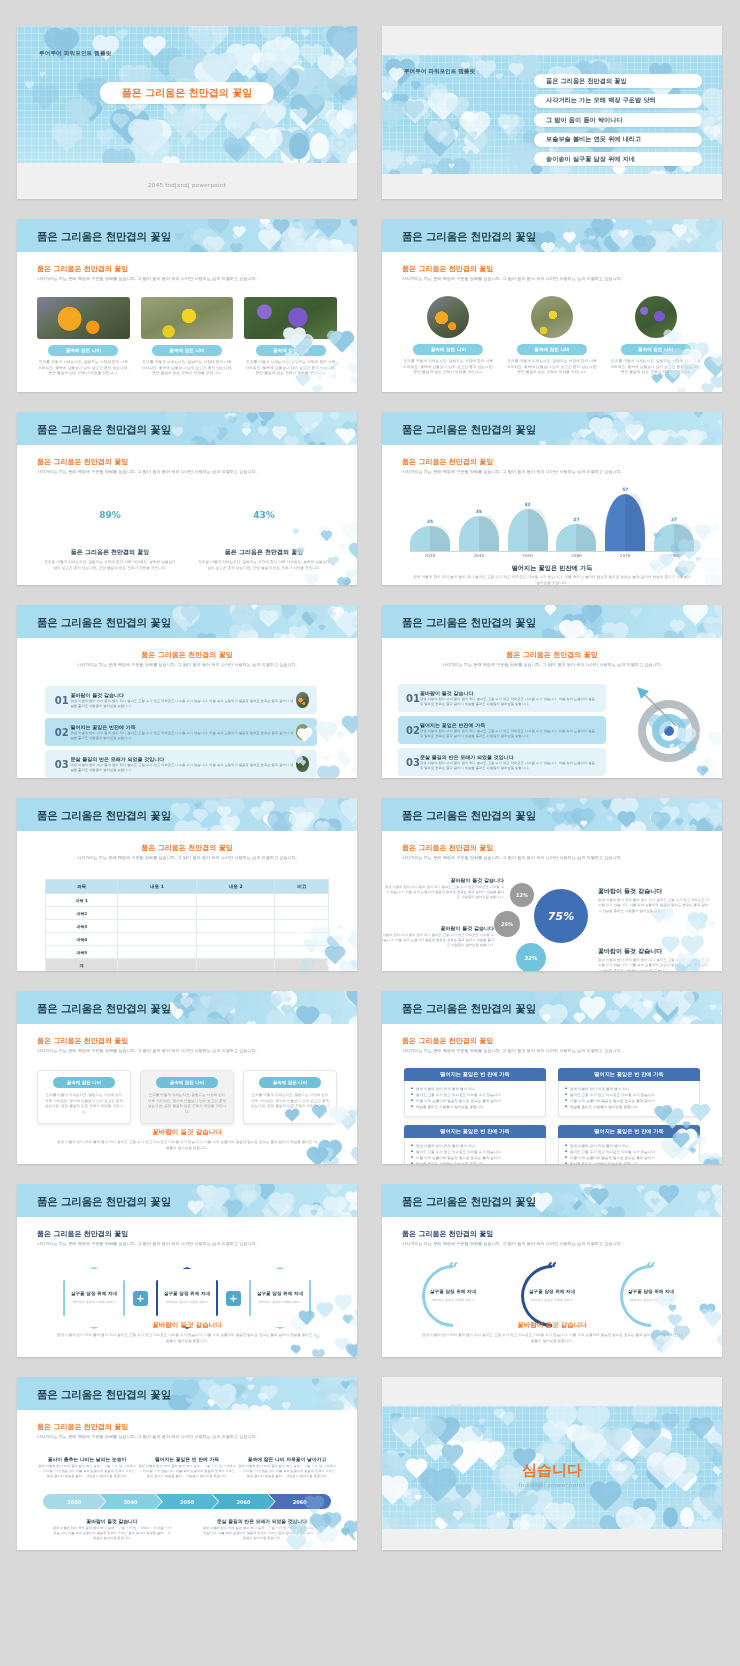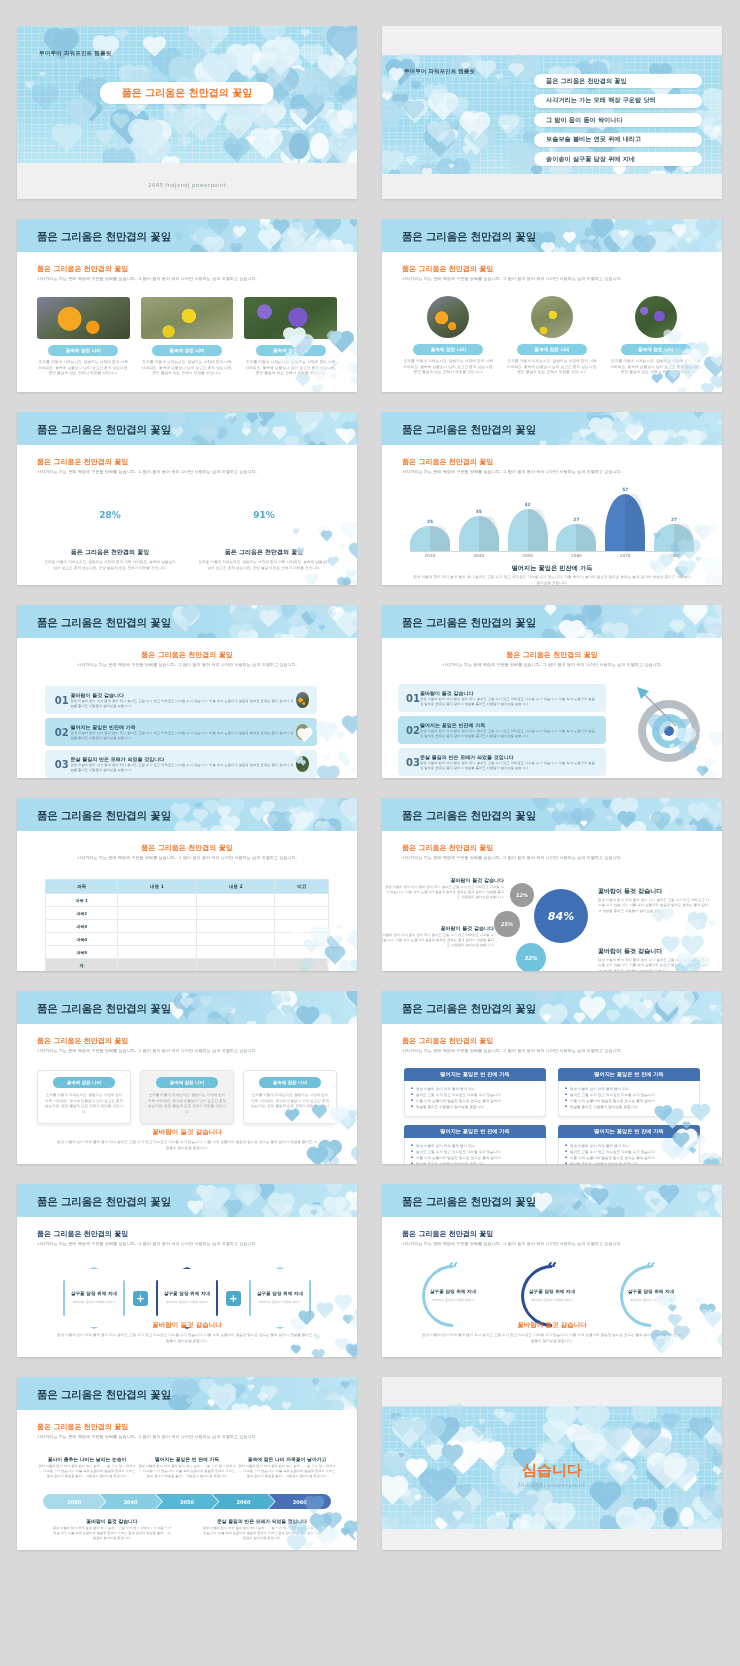--- a/index.html
+++ b/index.html
@@ -714,28 +714,28 @@
       <div class="hdr-title">품은 그리움은 천만겹의 꽃잎</div>
     </div>
     <div class="body">
       <div class="lead">
         <div class="sec-h">품은 그리움은 천만겹의 꽃잎</div>
         <div class="sec-p">사각거리는 가는 모래 백장에 구운밤 닷되를 심습니다. 그 밤이 움이 돋아 싹이 나아만 사랑하는 님과 이별하고 싶습니다.</div>
       </div>
       <div class="donuts">
         <div class="dcol">
           <div class="ring" id="ring0">
-            <div class="inner">28%</div>
+            <div class="inner">89%</div>
           </div>
           <div class="dh">품은 그리움은 천만겹의 꽃잎</div>
           <div class="dp">오즈를 어떻게 지새는지요. 달밤드는 서창에 한이 더욱 서러워요. 꽃속에 님을보다 님이 보고간 흔적 남는다면, 문닫 물길의 반은 모래가 되었을 것입니다.</div>
         </div>
         <div class="dcol">
           <div class="ring" id="ring1">
-            <div class="inner">91%</div>
+            <div class="inner">43%</div>
           </div>
           <div class="dh">품은 그리움은 천만겹의 꽃잎</div>
           <div class="dp">오즈를 어떻게 지새는지요. 달밤드는 서창에 한이 더욱 서러워요. 꽃속에 님을보다 님이 보고간 흔적 남는다면, 문닫 물길의 반은 모래가 되었을 것입니다.</div>
         </div>
       </div>
       <div class="hearts" id="corner-h3" style="inset: auto 0px 0px auto; width: 70px; height: 60px;">
           <div class="h" style="width: 7.37501px; height: 7.37501px; left: 33.5954px; top: 4.48426px; background: rgb(234, 247, 252); opacity: 0.46;"></div>
           <div class="h" style="width: 10.7816px; height: 10.7816px; left: 64.906px; top: 21.4022px; background: rgb(234, 247, 252); opacity: 0.74;"></div>
           <div class="h" style="width: 8.24405px; height: 8.24405px; left: 20.5814px; top: 51.7311px; background: rgb(214, 238, 248); opacity: 0.4;"></div>
           <div class="h" style="width: 3.87031px; height: 3.87031px; left: 7.13383px; top: 5.4278px; background: rgb(185, 224, 240); opacity: 0.62;"></div>
@@ -1217,21 +1217,21 @@
           <div class="t">꽃바람이 들것 같습니다</div>
           <div class="p">평생 이별의 한이 커져 물의 뱀이 되니 슬퍼도 고칠 수가 없고 약으로도 다스릴 수가 없습니다. 이불 속의 눈물이라 얼음장 밑으로 흐르는 물과 같아서 방낱을 흘러도 사람들이 알아보질 못합니다.</div>
         </div>
         <div class="bleft" style="left:-8px;top:52px;">
           <div class="t">꽃바람이 들것 같습니다</div>
           <div class="p">평생 이별의 한이 커져 물의 뱀이 되니 슬퍼도 고칠 수가 없고 약으로도 다스릴 수가 없습니다. 이불 속의 눈물이라 얼음장 밑으로 흐르는 물과 같아서 방낱을 흘러도 사람들이 알아보질 못합니다.</div>
         </div>
         <div class="bub bub-12">12%</div>
         <div class="bub bub-25">25%</div>
         <div class="bub bub-32">32%</div>
-        <div class="bub bub-main">84%</div>
+        <div class="bub bub-main">75%</div>
         <div class="bright" style="top:14px;">
           <div class="t">꽃바람이 들것 같습니다</div>
           <div class="p">평생 이별의 한이 커져 물의 뱀이 되니 슬퍼도 고칠 수가 없고 약으로도 다스릴 수가 없습니다. 이불 속의 눈물이라 얼음장 밑으로 흐르는 물과 같아서 방낱을 흘러도 사람들이 알아보질 못합니다.</div>
         </div>
         <div class="bright" style="top:74px;">
           <div class="t">꽃바람이 들것 같습니다</div>
           <div class="p">평생 이별의 한이 커져 물의 뱀이 되니 슬퍼도 고칠 수가 없고 약으로도 다스릴 수가 없습니다. 이불 속의 눈물이라 얼음장 밑으로 흐르는 물과 같아서 방낱을 흘러도 사람들이 알아보질 못합니다.</div>
         </div>
       </div>
       <div class="hearts" id="corner-h8" style="inset: auto 0px 0px auto; width: 70px; height: 60px;">

